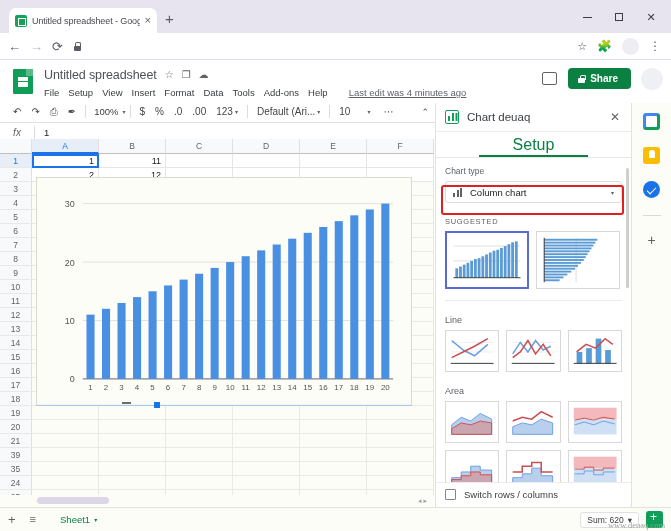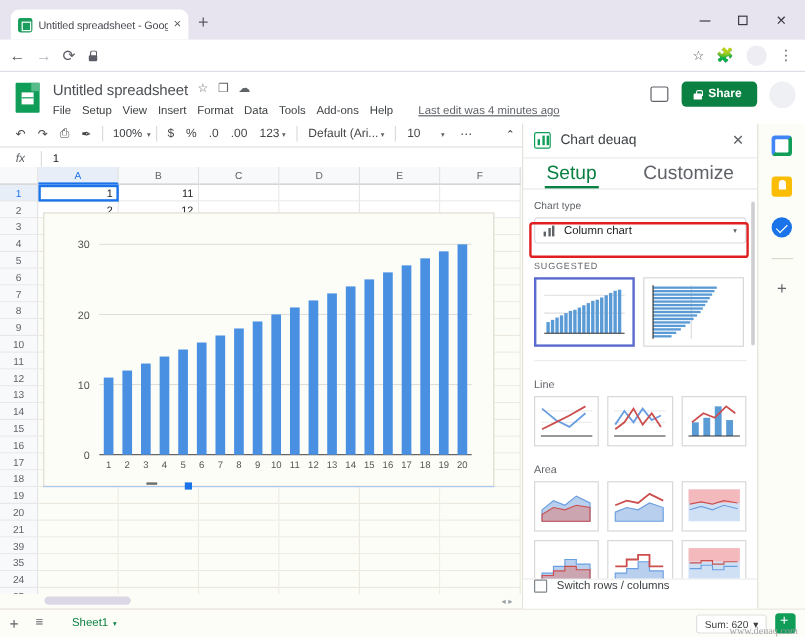--- a/index.html
+++ b/index.html
@@ -263,21 +263,21 @@
   }
   .thumb.big { width: 84px; height: 58px; }
   .thumb.selected { border: 2.5px solid #5b6ad0; }
   .thumb svg { display: block; width: 100%; height: 100%; }
   .ce-divider { height: 1px; background: #ececec; margin: 11px 0 0 0; }
   .ce-scroll-thumb {
     position: absolute; right: 2px; top: 10px; width: 3px; height: 120px; background: #cfcfcf;
     border-radius: 2px;
   }
   .ce-footer {
-    height: 26px; border-top: 1px solid #ececec; display: flex; 
+    height: 26px; border-top: 1px solid #ececec; display: flex; align-items: center;
     padding: 0 9px; gap: 8px; background: #fff;
   }
   .ce-checkbox {
     width: 11px; height: 11px; border: 1.5px solid #80868b; border-radius: 1px; cursor: pointer;
   }
   .ce-check-label { font-size: 9.5px; color: #3c4043; }
 
   
   .right-rail {
     position: absolute; right: 0; top: 103px; width: 40px; height: 404px;
@@ -761,21 +761,20 @@
   </div>
 
   <div class="chart-editor">
     <div class="ce-header">
       <span class="ce-ico"></span>
       <span class="ce-title">Chart deuaq</span>
       <span class="ce-close">✕</span>
     </div>
     <div class="ce-tabs">
       <div class="ce-tab active">Setup</div>
-      <div class="ce-tab">Customize</div>
     </div>
     <div class="ce-body">
       <div class="ce-label">Chart type</div>
       <div class="ce-select">
         <span class="ce-select-ico">
           <i style="left:0; height:4px;"></i>
             <i style="left:3.5px; height:7px;"></i>
             <i style="left:7px; height:9px;"></i>
         </span>
         <span class="ce-select-text">Column chart</span>

